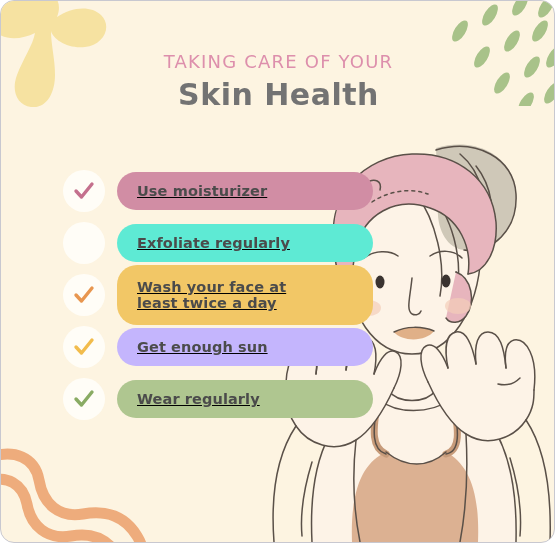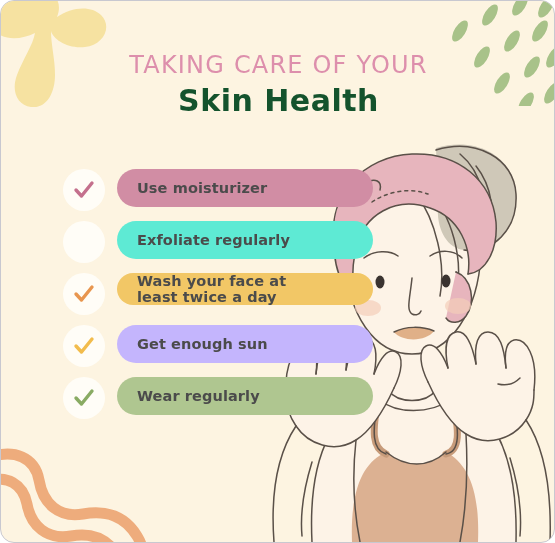--- a/index.html
+++ b/index.html
@@ -63,51 +63,53 @@
   #heading-block {
     position: absolute;
     left: 0;
     top: 52px;
     width: 555px;
     text-align: center;
     z-index: 5;
   }
   #eyebrow-title {
     font-family: "DejaVu Sans", "Liberation Sans", sans-serif;
-    font-size: 24px;
+    font-size: 18px;
     letter-spacing: 1.2px;
     font-weight: 400;
     color: #dd8fac;
     line-height: 1;
     margin: 0 0 8px 0;
     text-transform: uppercase;
   }
   #main-title {
     font-family: "DejaVu Sans", "Liberation Sans", sans-serif;
     font-size: 30px;
     font-weight: bold;
     letter-spacing: 0.5px;
-    color: #14532d;
+    color: #737373;
     line-height: 1.05;
     margin: 0;
   }
 
   
   #checklist {
     position: absolute;
     left: 62px;
     top: 168px;
     width: 310px;
     z-index: 6;
   }
   .checklist-row {
     position: relative;
     display: flex;
+    align-items: center;
     margin-bottom: 8px;
     height: 44px;
+    text-decoration: underline;
   }
   .check-circle {
     position: relative;
     flex: 0 0 auto;
     width: 42px;
     height: 42px;
     border-radius: 50%;
     background: #fffdf7;
     display: flex;
     align-items: center;
@@ -129,21 +131,21 @@
   }
   .pill-label {
     font-family: "DejaVu Sans", "Liberation Sans", sans-serif;
     font-size: 14.5px;
     font-weight: bold;
     color: #4b4b4b;
     line-height: 1.12;
     letter-spacing: 0.1px;
     white-space: pre-line;
   }
-  .pill.two-line { height: 32px; border-radius: 20px; }
+  .pill.two-line { height: 60px; border-radius: 20px; }
 </style>
 </head>
 <body>
 
 <div id="infographic-card">
 
   <svg class="deco" id="deco-flower-topleft" viewBox="0 0 135 120" xmlns="http://www.w3.org/2000/svg">
     <path d="M44 2 C 62 2, 70 16, 64 30 C 78 20, 98 18, 108 28 C 120 40, 110 58, 92 60
              C 74 62, 60 52, 58 44 C 58 58, 62 72, 62 88 C 62 108, 52 122, 38 120
              C 24 118, 18 104, 24 88 C 30 72, 40 58, 42 46 C 30 52, 14 54, 4 46

